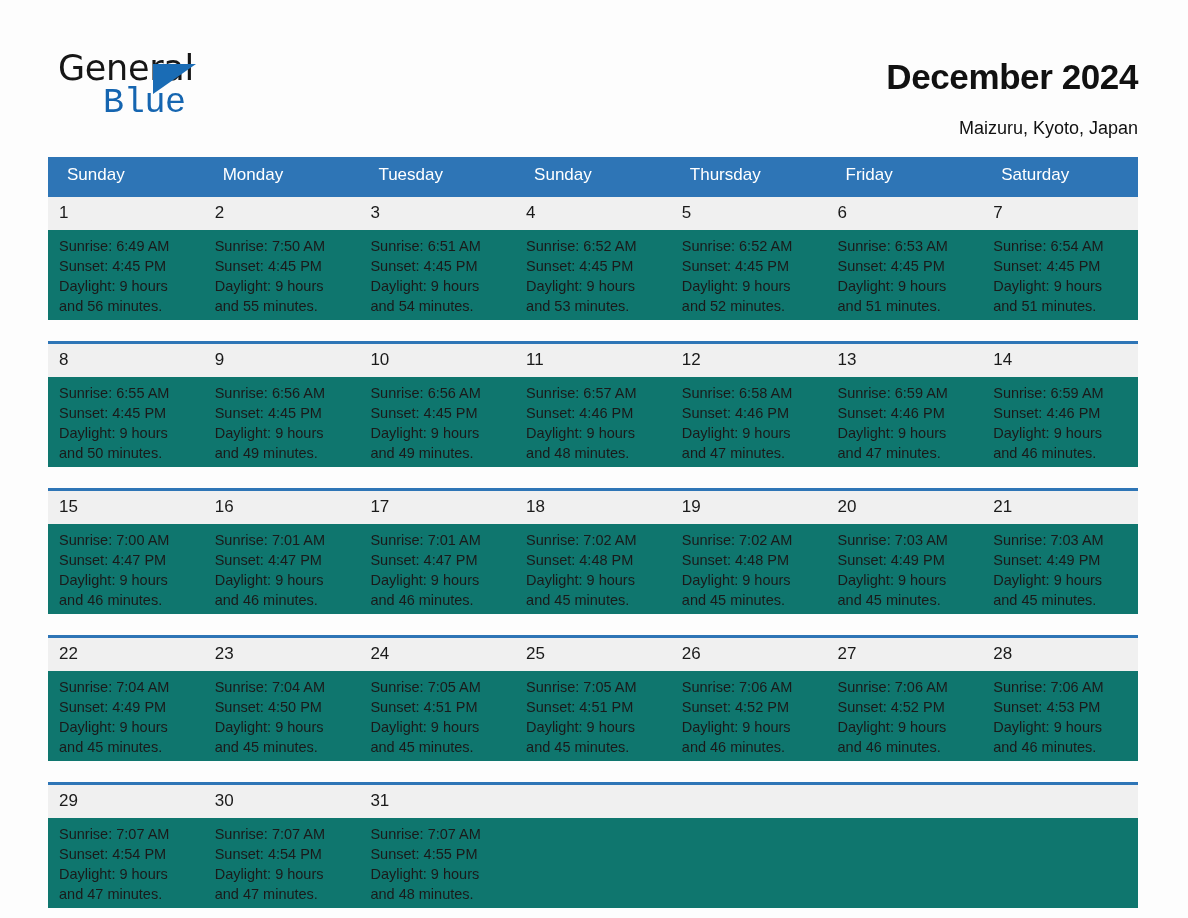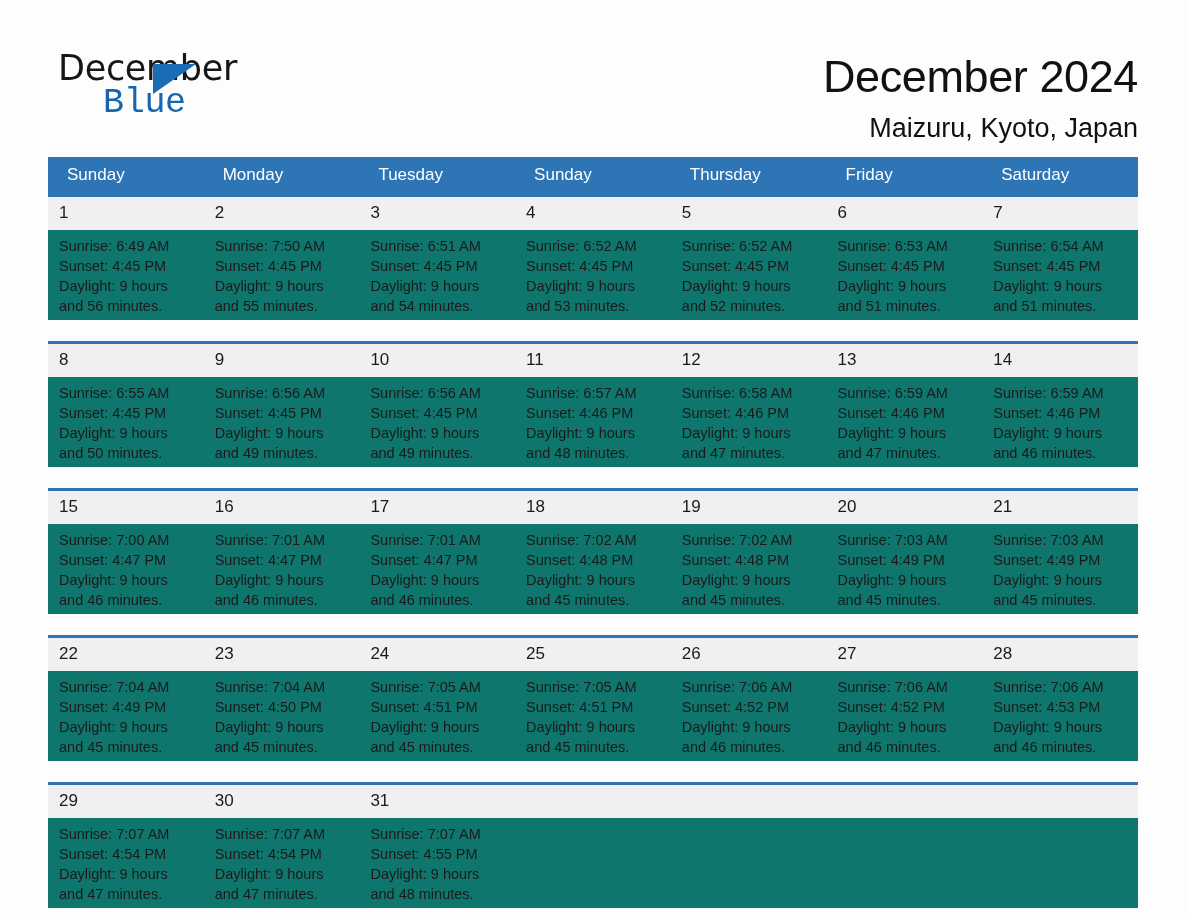--- a/index.html
+++ b/index.html
@@ -63,29 +63,29 @@
     line-height: 40px;
     color: #1565b0;
     letter-spacing: -0.3px;
     font-family: Liberation Mono, monospace;
   }
   .titles {
     text-align: right;
     padding-top: 2px;
   }
   .month-title {
-    font-size: 45px;
+    font-size: 35px;
     line-height: 54px;
     color: #111111;
-    font-weight: normal;
+    font-weight: bold;
     margin: 0;
     letter-spacing: -0.4px;
   }
   .location {
-    font-size: 27px;
+    font-size: 18px;
     line-height: 34px;
     color: #111111;
     margin: 7px 0 0 0;
     font-weight: normal;
   }
 
   
   .calendar {
     position: absolute;
     left: 48px;
@@ -144,21 +144,21 @@
   td.info.empty { color: transparent; }
 </style>
 </head>
 <body>
 
 <div class="page">
 
   <div class="top">
 
     <div class="logo">
-      <span class="logo-general">December</span>
+      <span class="logo-general">General</span>
       <span class="logo-tri"></span>
       <span class="logo-blue">Blue</span>
     </div>
 
     <div class="titles">
       <h1 class="month-title">December 2024</h1>
       <div class="location">Maizuru, Kyoto, Japan</div>
     </div>
 
   </div>

